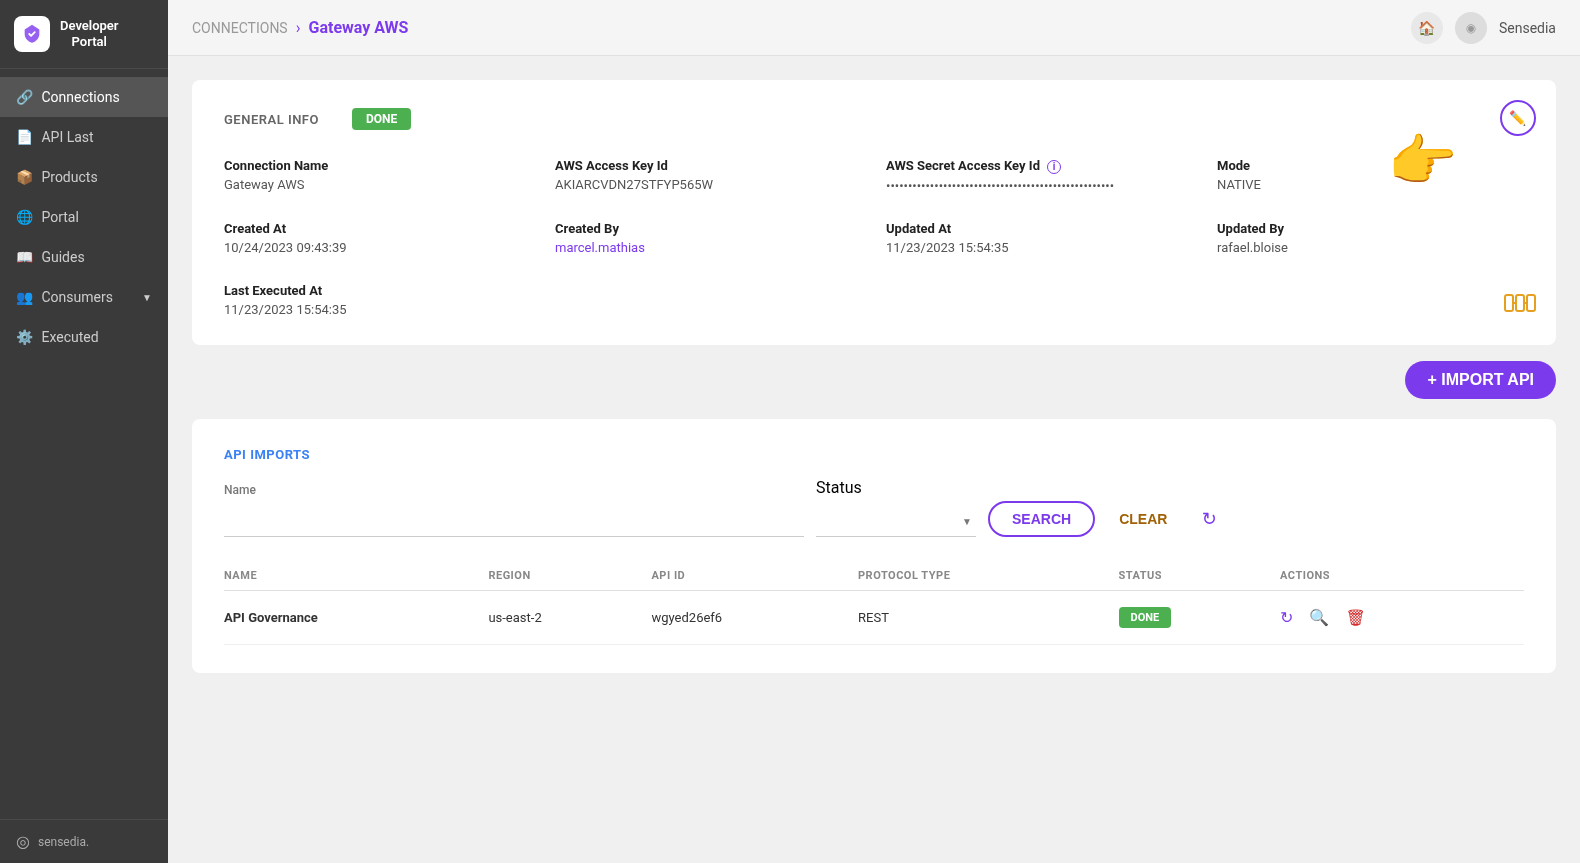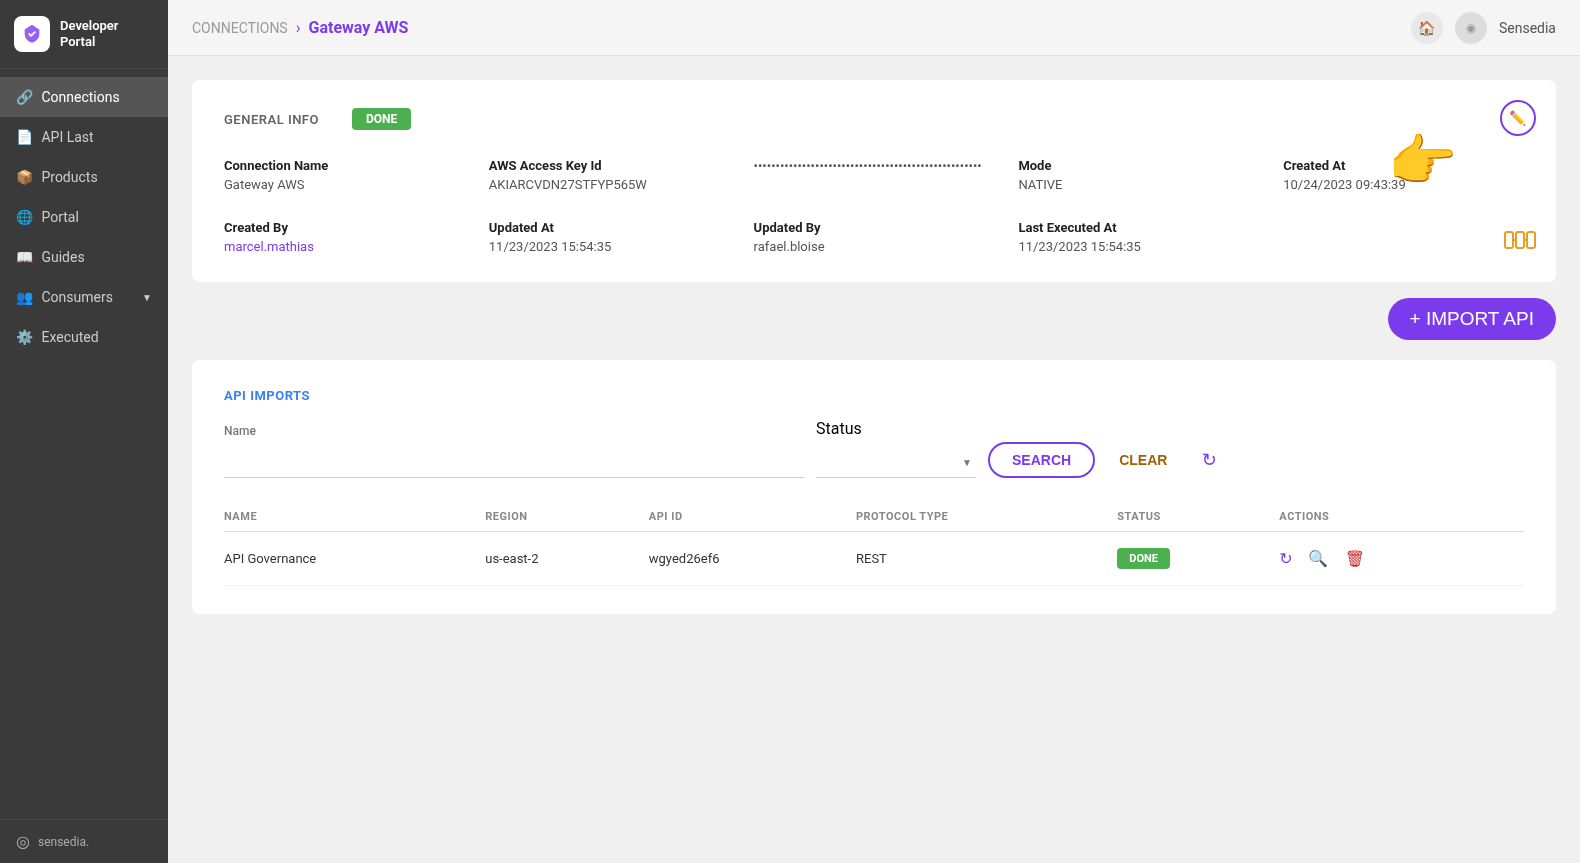--- a/index.html
+++ b/index.html
@@ -22,21 +22,21 @@
       border-bottom: 1px solid #4a4a4a;
     }
     .logo-icon {
       width: 36px;
       height: 36px;
       background: #fff;
       border-radius: 8px;
       display: flex; align-items: center; justify-content: center;
     }
     .logo-icon svg { width: 22px; height: 22px; }
-    .logo-text { color: #fff; font-size: 13px; font-weight: 600; line-height: 1.2; }
+    .logo-text { color: #fff; font-size: 13px; font-weight: 600; line-height: 1.2; text-align: center; }
     .sidebar-nav { flex: 1; padding: 8px 0; }
     .nav-item {
       display: flex;
       align-items: center;
       padding: 12px 16px;
       color: #ccc;
       font-size: 14px;
       cursor: pointer;
       gap: 8px;
       position: relative;
@@ -135,21 +135,21 @@
     .badge-done {
       background: #4caf50;
       color: #fff;
       font-size: 12px;
       font-weight: 700;
       padding: 4px 14px;
       border-radius: 4px;
     }
     .info-grid {
       display: grid;
-      grid-template-columns: 1fr 1fr 1fr 1fr 1fr;
+      grid-template-columns: 1fr 1fr 1fr 1fr;
       gap: 28px 24px;
     }
     .info-field-label {
       font-size: 13px;
       font-weight: 700;
       color: #222;
       margin-bottom: 4px;
     }
     .info-field-value {
       font-size: 13px;
@@ -200,22 +200,22 @@
     
     .import-api-btn {
       display: flex;
       align-items: center;
       gap: 8px;
       background: #7c3aed;
       color: #fff;
       border: none;
       border-radius: 24px;
       padding: 10px 22px;
-      font-size: 19px;
-      font-weight: 400;
+      font-size: 16px;
+      font-weight: 700;
       cursor: pointer;
       margin-left: auto;
       margin-bottom: 12px;
     }
 
     
     .api-imports-title {
       font-size: 13px;
       font-weight: 700;
       color: #3b82f6;
@@ -321,21 +321,21 @@
       text-transform: uppercase;
       padding: 8px 12px 8px 0;
     }
     .data-table td {
       padding: 16px 12px 16px 0;
       font-size: 13px;
       color: #333;
       border-bottom: 1px solid #f0f0f0;
     }
     .data-table td:first-child, .data-table th:first-child { padding-left: 0; }
-    .row-name { font-weight: 400; color: #222; }
+    .row-name { font-weight: 700; color: #222; }
     .status-badge-done {
       background: #4caf50;
       color: #fff;
       font-size: 11px;
       font-weight: 700;
       padding: 4px 12px;
       border-radius: 4px;
       display: inline-block;
     }
     .action-icons {
@@ -443,20 +443,24 @@
 
         <div>
           <div class="info-field-label">Connection Name</div>
           <div class="info-field-value">Gateway AWS</div>
         </div>
         <div>
           <div class="info-field-label">AWS Access Key Id</div>
           <div class="info-field-value">AKIARCVDN27STFYP565W</div>
         </div>
         <div>
+          <div class="info-field-label">
+            AWS Secret Access Key Id
+            <span class="info-icon-inline" style="width:14px;height:14px;border-radius:50%;border:1px solid #7c3aed;color:#7c3aed;font-size:10px;display:inline-flex;align-items:center;justify-content:center;margin-left:4px;">i</span>
+          </div>
           <div class="info-field-value">••••••••••••••••••••••••••••••••••••••••••••••••••••</div>
         </div>
 
         <div>
           <div class="info-field-label">Mode</div>
           <div class="info-field-value">NATIVE</div>
         </div>
         <div>
           <div class="info-field-label">Created At</div>
           <div class="info-field-value">10/24/2023 09:43:39</div>

